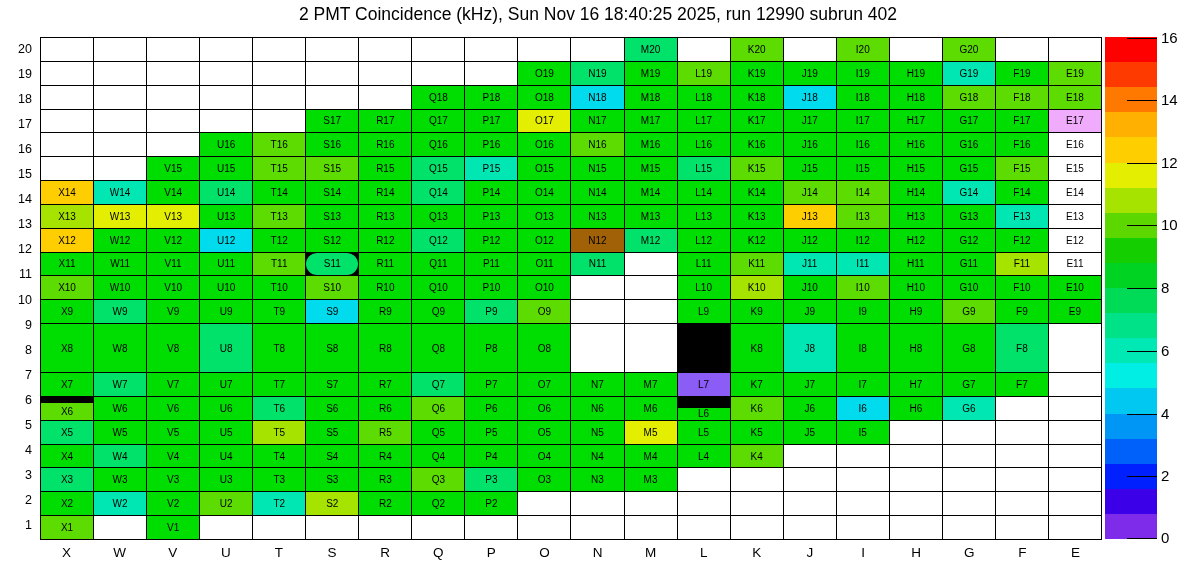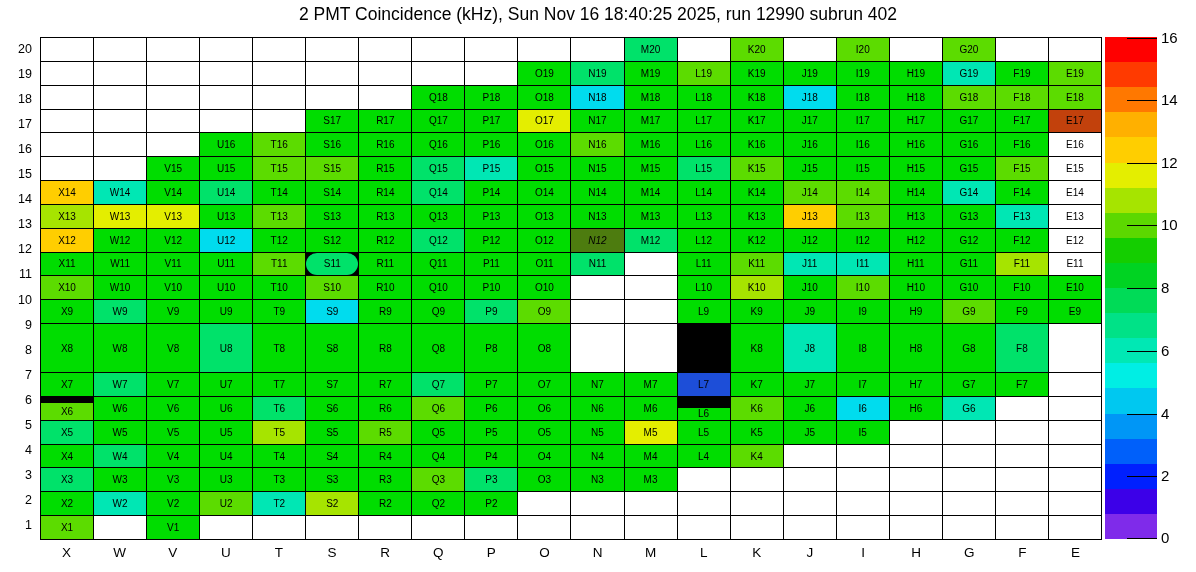--- a/index.html
+++ b/index.html
@@ -139,21 +139,21 @@
       <div class="cell" style="background: rgb(228, 238, 0);">O17</div>
       <div class="cell" style="background: rgb(0, 221, 0);">N17</div>
       <div class="cell" style="background: rgb(0, 221, 0);">M17</div>
       <div class="cell" style="background: rgb(0, 221, 0);">L17</div>
       <div class="cell" style="background: rgb(0, 221, 0);">K17</div>
       <div class="cell" style="background: rgb(0, 221, 0);">J17</div>
       <div class="cell" style="background: rgb(0, 221, 0);">I17</div>
       <div class="cell" style="background: rgb(0, 221, 0);">H17</div>
       <div class="cell" style="background: rgb(0, 221, 0);">G17</div>
       <div class="cell" style="background: rgb(0, 221, 0);">F17</div>
-      <div class="cell" style="background: #c2410c; text-align: center;">E17</div>
+      <div class="cell" style="background: #f0abfc; text-align: center;">E17</div>
       <div class="cell" style="background: rgb(255, 255, 255);"></div>
       <div class="cell" style="background: rgb(255, 255, 255);"></div>
       <div class="cell" style="background: rgb(255, 255, 255);"></div>
       <div class="cell" style="background: rgb(0, 221, 0);">U16</div>
       <div class="cell" style="background: rgb(92, 220, 0);">T16</div>
       <div class="cell" style="background: rgb(0, 221, 0);">S16</div>
       <div class="cell" style="background: rgb(0, 221, 0);">R16</div>
       <div class="cell" style="background: rgb(0, 221, 0);">Q16</div>
       <div class="cell" style="background: rgb(0, 221, 0);">P16</div>
       <div class="cell" style="background: rgb(0, 221, 0);">O16</div>
@@ -230,21 +230,21 @@
       <div class="cell" style="background: rgb(255, 206, 0);">X12</div>
       <div class="cell" style="background: rgb(0, 221, 0);">W12</div>
       <div class="cell" style="background: rgb(0, 221, 0);">V12</div>
       <div class="cell" style="background: rgb(0, 220, 238);">U12</div>
       <div class="cell" style="background: rgb(0, 221, 0);">T12</div>
       <div class="cell" style="background: rgb(0, 221, 0);">S12</div>
       <div class="cell" style="background: rgb(0, 221, 0);">R12</div>
       <div class="cell" style="background: rgb(0, 226, 106);">Q12</div>
       <div class="cell" style="background: rgb(0, 221, 0);">P12</div>
       <div class="cell" style="background: rgb(0, 221, 0);">O12</div>
-      <div class="cell" style="background: #4d7c0f; font-style: italic;">N12</div>
+      <div class="cell" style="background: #a16207;">N12</div>
       <div class="cell" style="background: rgb(0, 226, 106);">M12</div>
       <div class="cell" style="background: rgb(0, 221, 0);">L12</div>
       <div class="cell" style="background: rgb(0, 221, 0);">K12</div>
       <div class="cell" style="background: rgb(0, 221, 0);">J12</div>
       <div class="cell" style="background: rgb(0, 221, 0);">I12</div>
       <div class="cell" style="background: rgb(0, 221, 0);">H12</div>
       <div class="cell" style="background: rgb(0, 221, 0);">G12</div>
       <div class="cell" style="background: rgb(0, 221, 0);">F12</div>
       <div class="cell" style="background: rgb(255, 255, 255);">E12</div>
       <div class="cell" style="background: rgb(0, 221, 0);">X11</div>
@@ -332,21 +332,21 @@
       <div class="cell" style="background: rgb(0, 221, 0);">V7</div>
       <div class="cell" style="background: rgb(0, 221, 0);">U7</div>
       <div class="cell" style="background: rgb(0, 221, 0);">T7</div>
       <div class="cell" style="background: rgb(0, 221, 0);">S7</div>
       <div class="cell" style="background: rgb(0, 221, 0);">R7</div>
       <div class="cell" style="background: rgb(0, 226, 106);">Q7</div>
       <div class="cell" style="background: rgb(0, 221, 0);">P7</div>
       <div class="cell" style="background: rgb(0, 221, 0);">O7</div>
       <div class="cell" style="background: rgb(0, 221, 0);">N7</div>
       <div class="cell" style="background: rgb(0, 221, 0);">M7</div>
-      <div class="cell" style="background: #1d4ed8;">L7</div>
+      <div class="cell" style="background: #8b5cf6;">L7</div>
       <div class="cell" style="background: rgb(0, 221, 0);">K7</div>
       <div class="cell" style="background: rgb(0, 221, 0);">J7</div>
       <div class="cell" style="background: rgb(0, 221, 0);">I7</div>
       <div class="cell" style="background: rgb(0, 221, 0);">H7</div>
       <div class="cell" style="background: rgb(0, 221, 0);">G7</div>
       <div class="cell" style="background: rgb(0, 221, 0);">F7</div>
       <div class="cell" style="background: rgb(255, 255, 255);"></div>
       <div class="cell" style="background: rgb(92, 220, 0); margin-top: 6px;">X6</div>
       <div class="cell" style="background: rgb(0, 221, 0);">W6</div>
       <div class="cell" style="background: rgb(0, 221, 0);">V6</div>

